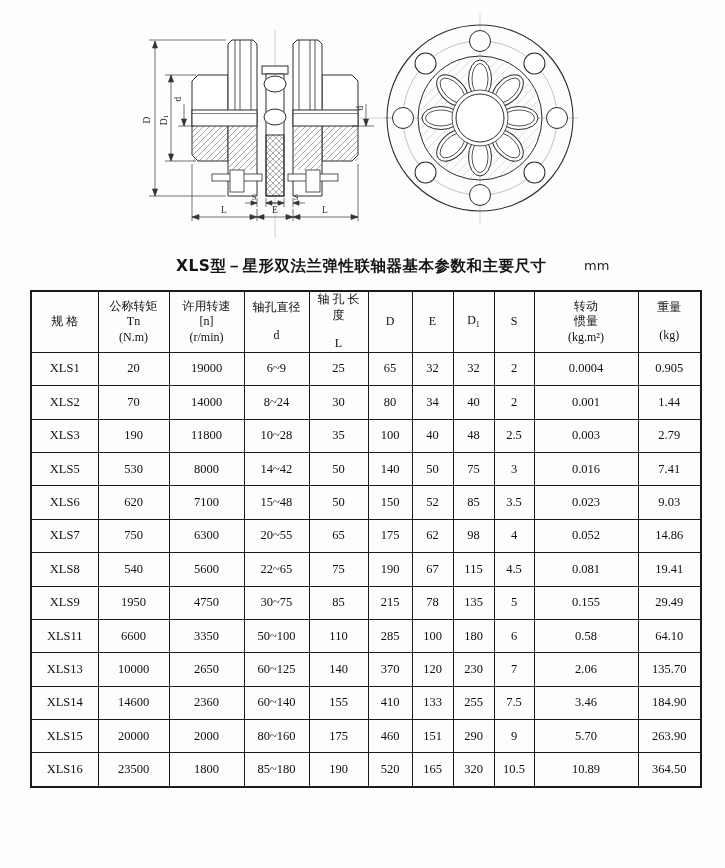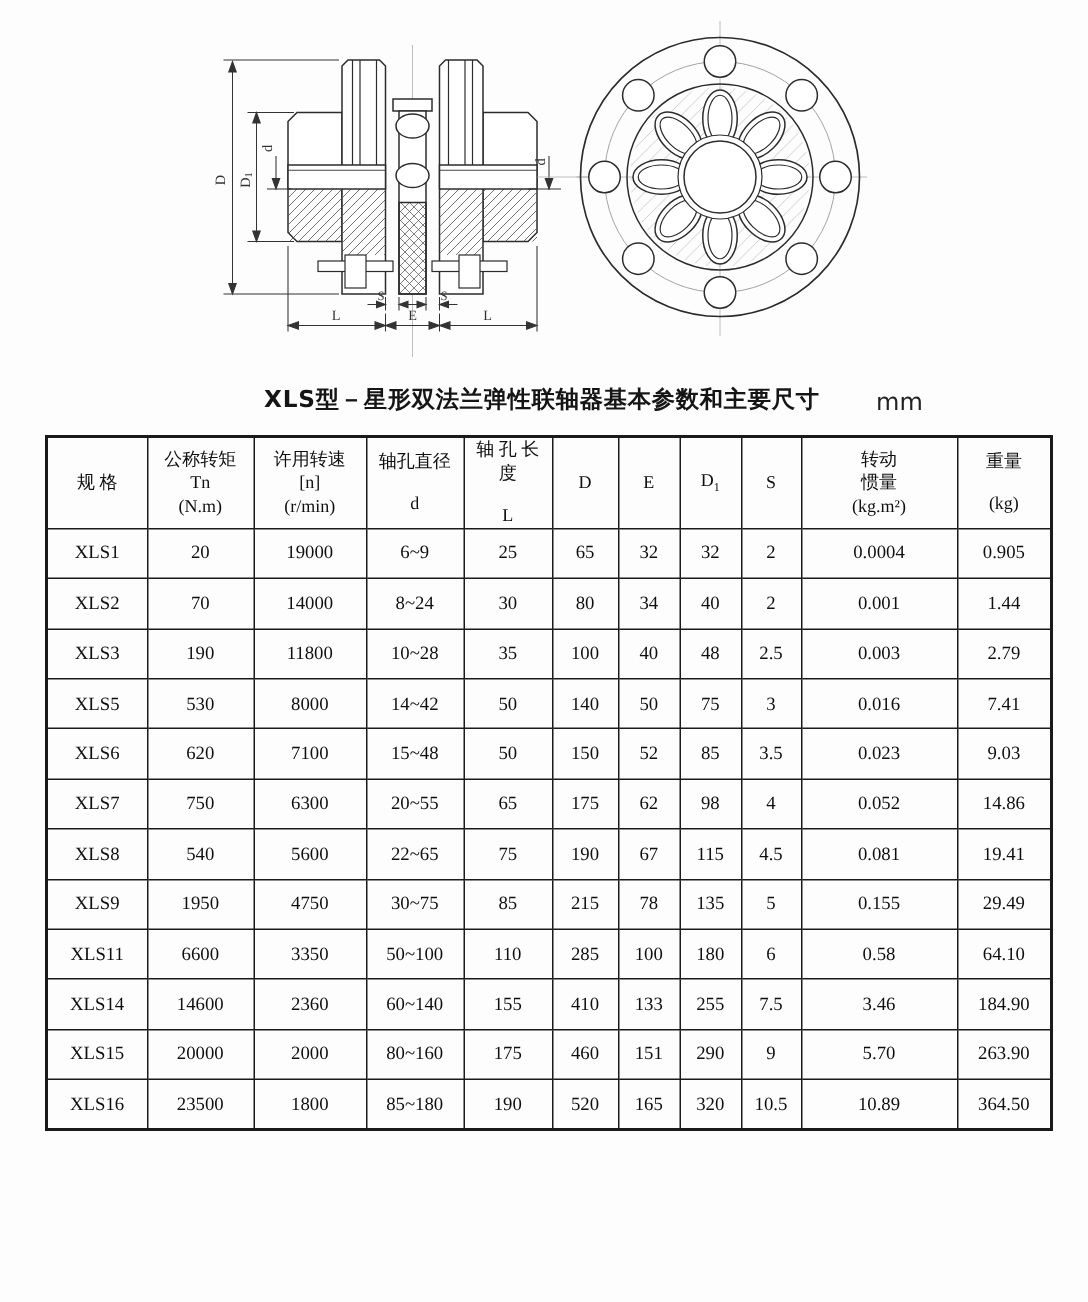--- a/index.html
+++ b/index.html
@@ -8,21 +8,21 @@
     font-family:"Liberation Serif","DejaVu Serif",serif;color:#111;
     overflow:hidden;
   }
   #drawing{position:absolute;top:0;left:0;}
   #title-row{position:absolute;top:256px;left:0;width:725px;height:22px;}
   #doc-title{
     position:absolute;left:176px;top:0;
     font-family:"DejaVu Sans","Liberation Sans",sans-serif;
     font-weight:bold;font-size:15.5px;letter-spacing:.5px;color:#151515;
   }
-  #unit-label{position:absolute;left:584px;top:2px;font-size:16px;
+  #unit-label{position:absolute;left:584px;top:2px;font-size:13px;
     font-family:"DejaVu Sans","Liberation Sans",sans-serif;color:#222;}
   #spec-table{
     position:absolute;top:290px;left:30px;width:670px;
     border-collapse:collapse;table-layout:fixed;
     border:2px solid #1a1a1a;
   }
   #spec-table th,#spec-table td{
     border:1px solid #1a1a1a;text-align:center;vertical-align:middle;
     font-weight:normal;padding:0 1px;color:#0f0f0f;
   }
@@ -397,20 +397,33 @@
         <td>50~100</td>
         <td>110</td>
         <td>285</td>
         <td>100</td>
         <td>180</td>
         <td>6</td>
         <td>0.58</td>
         <td>64.10</td>
       </tr>
       <tr>
+        <td>XLS13</td>
+        <td>10000</td>
+        <td>2650</td>
+        <td>60~125</td>
+        <td>140</td>
+        <td>370</td>
+        <td>120</td>
+        <td>230</td>
+        <td>7</td>
+        <td>2.06</td>
+        <td>135.70</td>
+      </tr>
+      <tr>
         <td>XLS14</td>
         <td>14600</td>
         <td>2360</td>
         <td>60~140</td>
         <td>155</td>
         <td>410</td>
         <td>133</td>
         <td>255</td>
         <td>7.5</td>
         <td>3.46</td>

